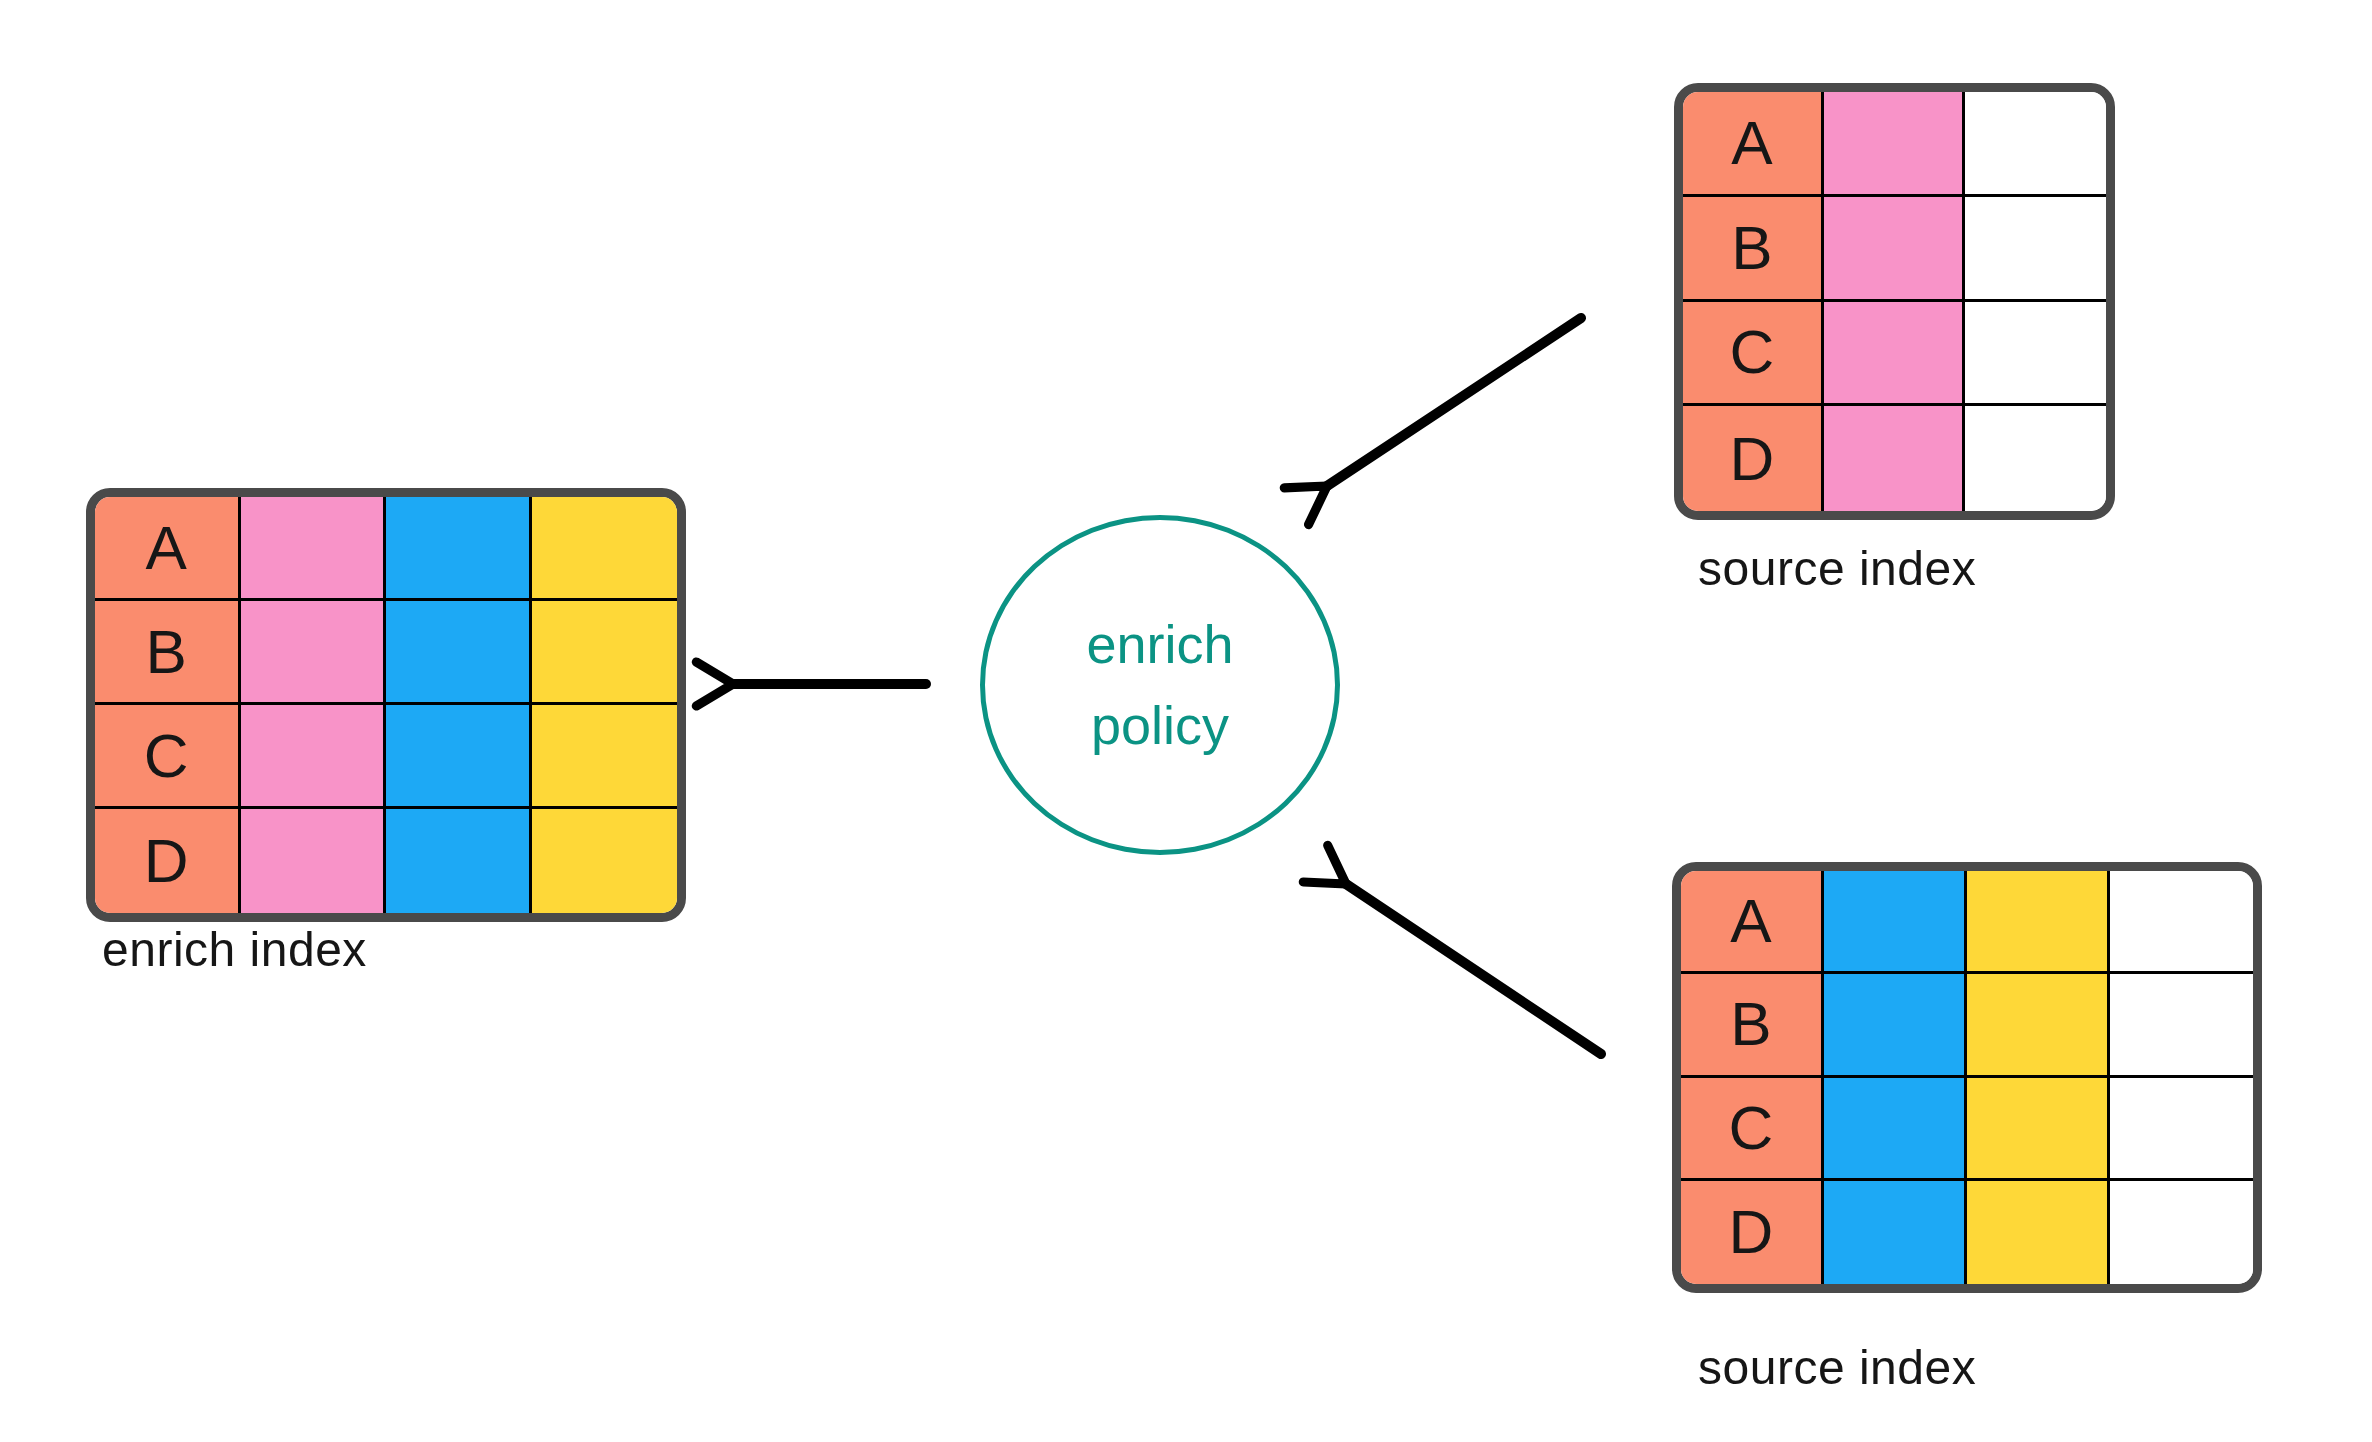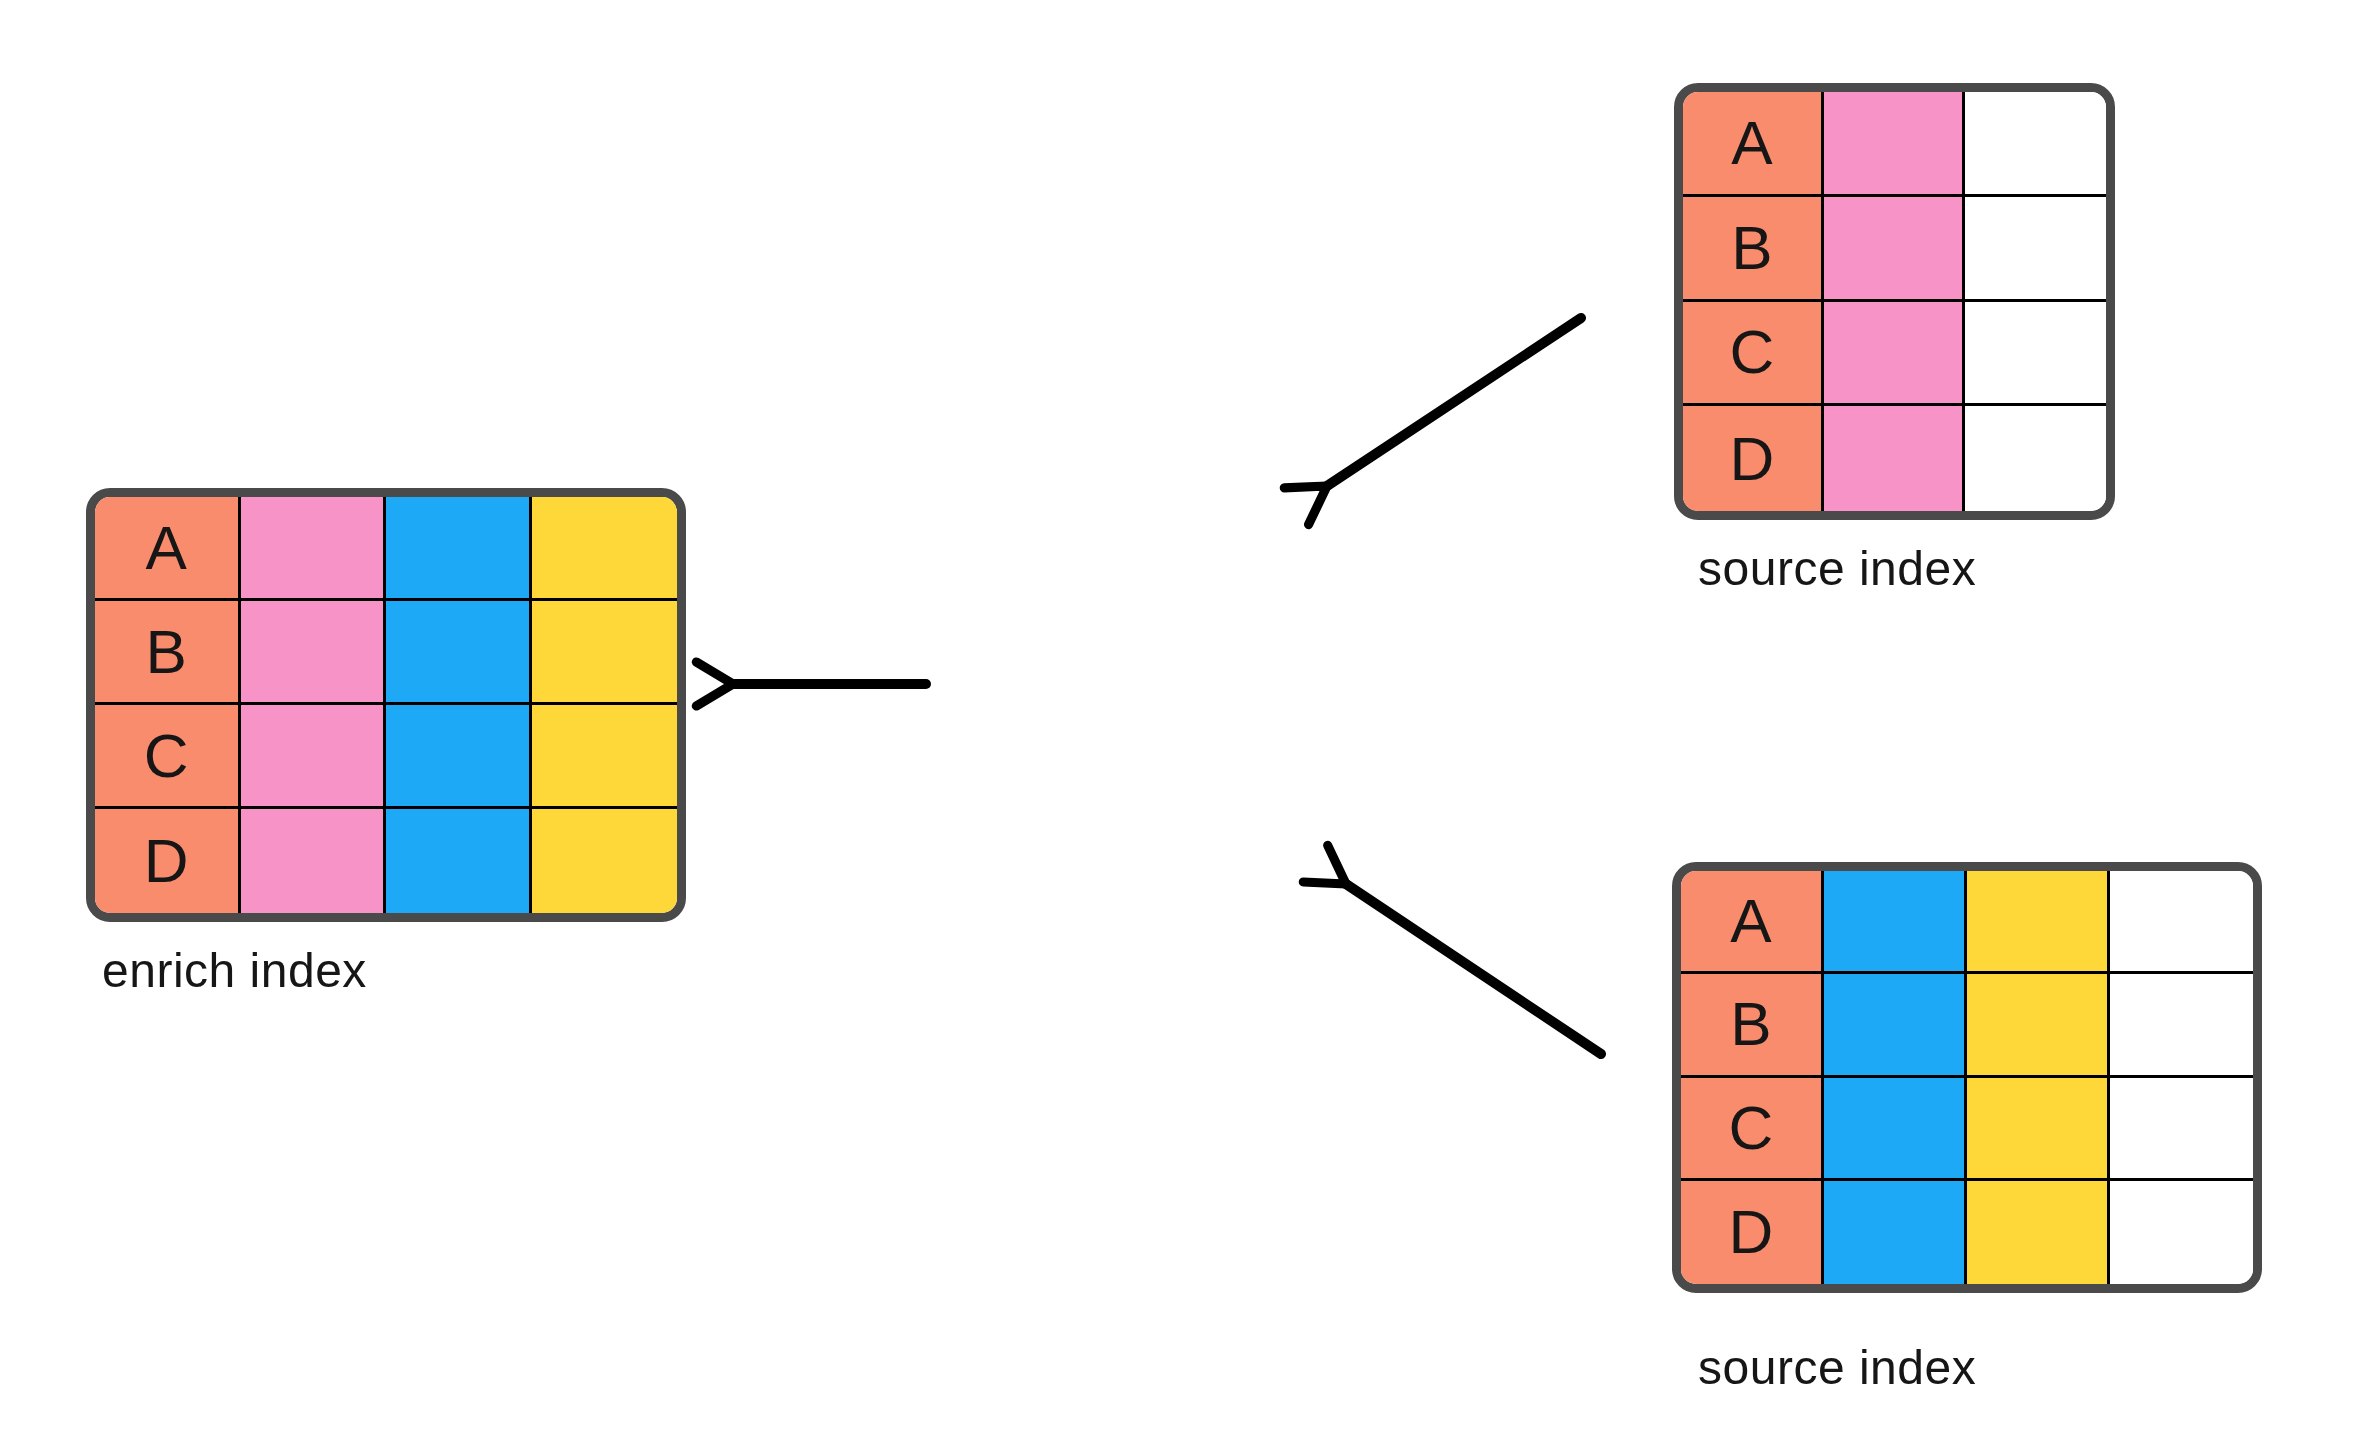--- a/index.html
+++ b/index.html
@@ -68,21 +68,21 @@
     <div class="cell" style="background: rgb(29, 169, 245);"></div>
     <div class="cell lc" style="background: rgb(254, 216, 56);"></div>
 
     <div class="cell lr" style="background: rgb(250, 140, 110);">
       <span class="rowletter">D</span>
     </div>
     <div class="cell lr" style="background: rgb(248, 147, 200);"></div>
     <div class="cell lr" style="background: rgb(29, 169, 245);"></div>
     <div class="cell lr lc" style="background: rgb(254, 216, 56);"></div>
   </div>
-  <div class="tlabel l-enrich" style="color: rgb(22, 22, 22); margin-top: 21px;">enrich index</div>
+  <div class="tlabel l-enrich" style="color: rgb(22, 22, 22);">enrich index</div>
 
   <div class="dtable t-src-top" style="border-color: rgb(74, 74, 74);">
     <div class="cell" style="background: rgb(250, 140, 110);">
       <span class="rowletter">A</span>
     </div>
     <div class="cell" style="background: rgb(248, 147, 200);"></div>
     <div class="cell lc" style="background: rgb(255, 255, 255);"></div>
 
     <div class="cell" style="background: rgb(250, 140, 110);">
       <span class="rowletter">B</span>
@@ -128,20 +128,24 @@
 
     <div class="cell lr" style="background: rgb(250, 140, 110);">
       <span class="rowletter">D</span>
     </div>
     <div class="cell lr" style="background: rgb(29, 169, 245);"></div>
     <div class="cell lr" style="background: rgb(254, 216, 56);"></div>
     <div class="cell lr lc" style="background: rgb(255, 255, 255);"></div>
   </div>
   <div class="tlabel l-src-bot" style="color: rgb(22, 22, 22);">source index</div>
 
+  <div class="policy-circle" style="border-color: rgb(11, 147, 132);">
+    <div class="pline" style="color: rgb(11, 147, 132);">enrich</div>
+    <div class="pline" style="color: rgb(11, 147, 132);">policy</div>
+  </div>
 
   <svg class="arrows" viewBox="0 0 2372 1442">
     <defs>
       <marker id="vhead" viewBox="0 0 12 12" refX="2" refY="6" markerWidth="5.5" markerHeight="5.5" orient="auto">
         <polyline points="10,1.2 2,6 10,10.8" fill="none" stroke="#000000" stroke-width="2" stroke-linecap="round" stroke-linejoin="round"></polyline>
       </marker>
     </defs>
     <line x1="1581" y1="318" x2="1327" y2="486" marker-end="url(#vhead)" style="stroke: rgb(0, 0, 0);"></line>
     <line x1="926" y1="684" x2="733" y2="684" marker-end="url(#vhead)" style="stroke: rgb(0, 0, 0);"></line>
     <line x1="1601" y1="1054" x2="1346" y2="884" marker-end="url(#vhead)" style="stroke: rgb(0, 0, 0);"></line>

